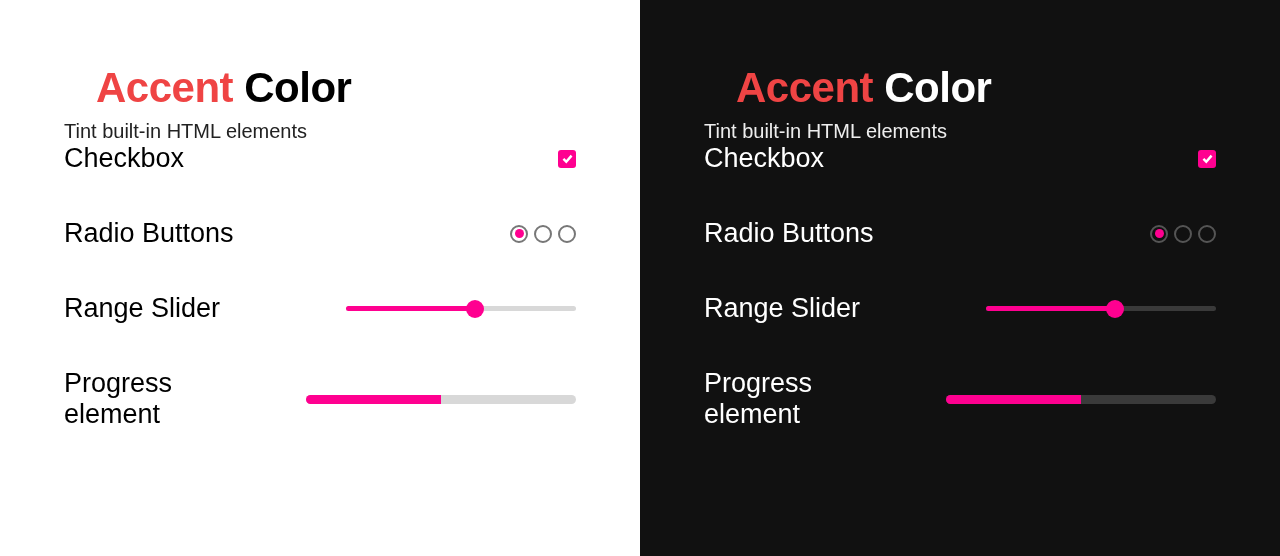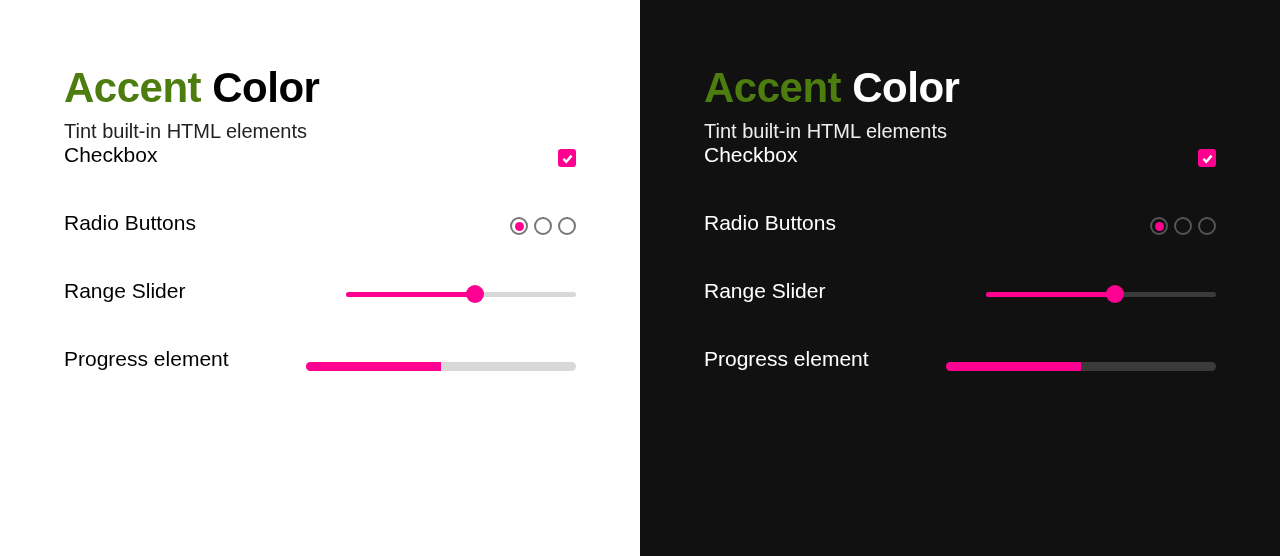--- a/index.html
+++ b/index.html
@@ -25,34 +25,35 @@
       background: #111111;
       color: #ffffff;
     }
     .title {
       font-size: 42px;
       font-weight: 800;
       letter-spacing: -0.5px;
       margin-bottom: 8px;
     }
     .title .accent-word {
-      color: #4d7c0f;
+      color: #ef4444;
+      margin-left: 32px;
     }
     .subtitle {
       font-size: 20px;
       font-weight: 400;
     }
     .panel.light .subtitle { color: #222; }
     .panel.dark .subtitle { color: #eee; }
     .row {
       display: flex;
-      align-items: flex-end;
+      align-items: center;
       justify-content: space-between;
       margin-bottom: 44px;
-      font-size: 21px;
+      font-size: 27px;
       gap: 36px;
     }
     .controls {
       display: flex;
       align-items: center;
       gap: 6px;
     }
     
     .checkbox {
       width: 18px;

